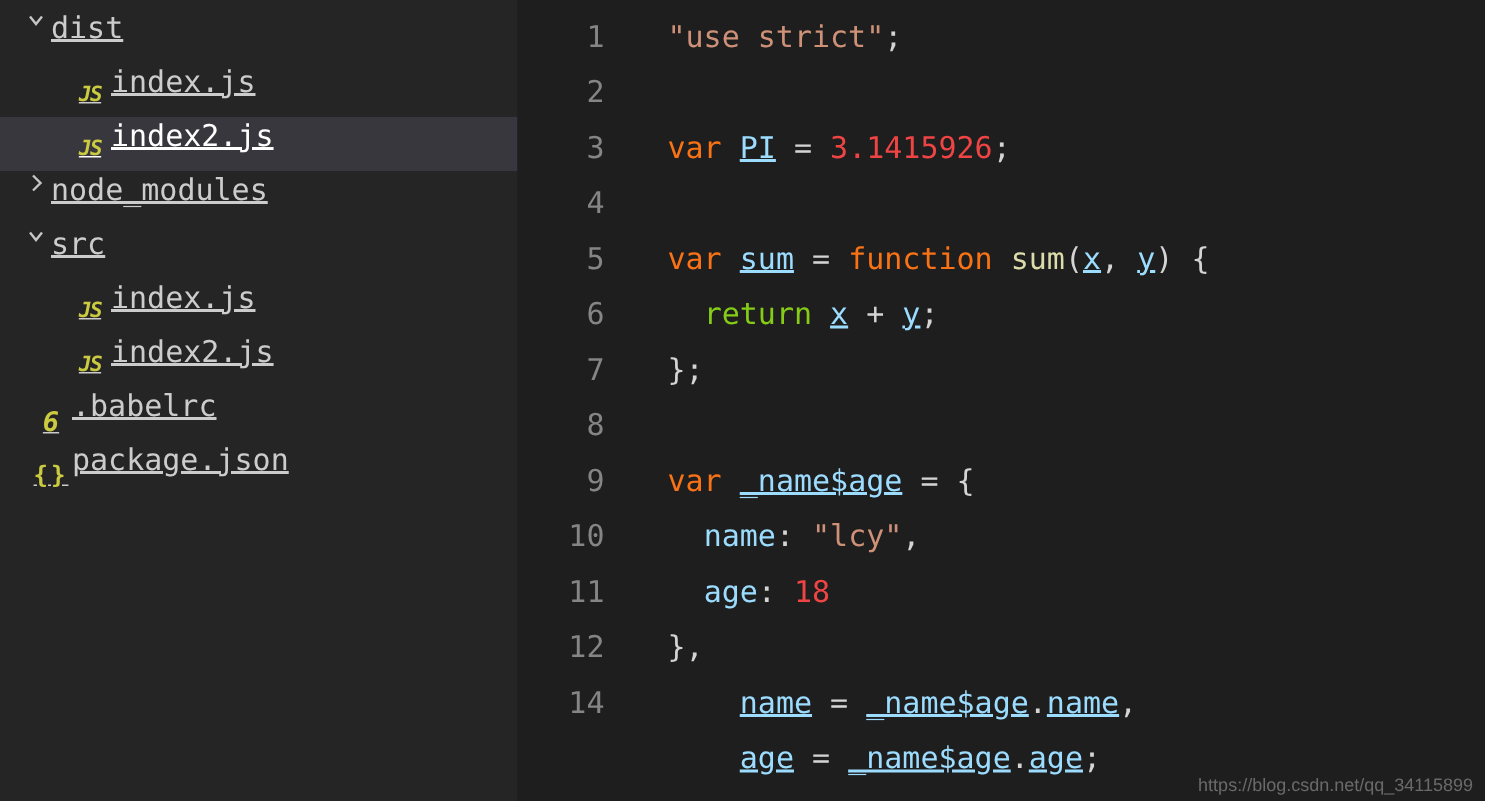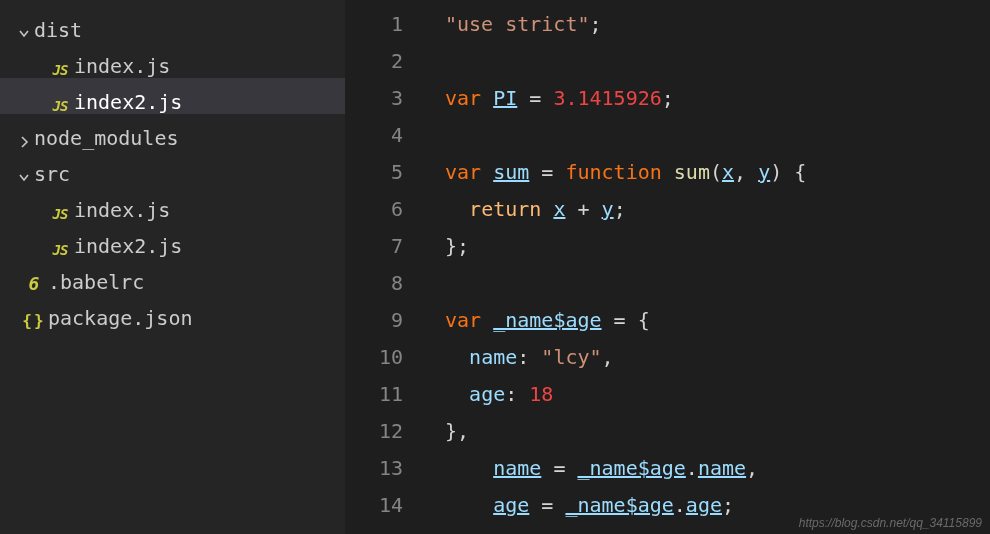--- a/index.html
+++ b/index.html
@@ -12,26 +12,27 @@
     font-size: 18px;
   }
   .sidebar {
     width: 345px;
     background: #252526;
     padding-top: 6px;
     flex-shrink: 0;
   }
   .tree-row {
     display: flex;
-    align-items: flex-end;
+    align-items: flex-start;
     height: 36px;
     padding-left: 14px;
     cursor: pointer;
     color: #cccccc;
     font-size: 20px;
+    text-decoration: underline;
   }
   .tree-row.selected { background: #37373d; color: #ffffff; }
   .tree-row .indent { display: inline-block; }
   .chevron {
     width: 20px;
     display: inline-flex;
     align-items: center;
     justify-content: center;
     color: #c5c5c5;
     flex-shrink: 0;
@@ -71,38 +72,37 @@
   .code {
     flex: 1;
     padding-top: 6px;
     padding-left: 20px;
     font-size: 20px;
     line-height: 37px;
     white-space: pre;
   }
   .tok-str { color: #ce9178; }
   .tok-kw  { color: #f97316; }
-  .tok-kw2 { color: #fdba74; text-align: center; }
+  .tok-kw2 { color: #84cc16; text-align: center; }
   .tok-var { color: #9cdcfe; text-decoration: underline; }
   .tok-fn  { color: #dcdcaa; }
   .tok-num { color: #ef4444; }
   .tok-op  { color: #d4d4d4; }
   .tok-prop{ color: #9cdcfe; }
   .tok-pun { color: #d4d4d4; }
   .guide {
     color: #404040;
   }
   .watermark {
     position: absolute;
     right: 8px;
     bottom: 4px;
     font-size: 12px;
     color: #6a6a6a;
     font-family: sans-serif;
-    font-style: italic;
   }
 </style>
 </head>
 <body>
 
 <div class="sidebar" id="sidebar">
     <div class="tree-row">
       <span class="indent" style="width: 0px;"></span>
       <span class="chevron">
         <svg viewBox="0 0 16 16">
@@ -168,18 +168,17 @@
       <div>3</div>
       <div>4</div>
       <div>5</div>
       <div>6</div>
       <div>7</div>
       <div>8</div>
       <div>9</div>
       <div>10</div>
       <div>11</div>
       <div>12</div>
-      <div>13</div>
       <div>14</div>
     </div>
   <div class="code" id="code"><div><span class="tok-str">"use strict"</span><span class="tok-pun">;</span></div><div>&nbsp;</div><div><span class="tok-kw">var</span><span class="tok-op"> </span><span class="tok-var">PI</span><span class="tok-op"> </span><span class="tok-pun">=</span><span class="tok-op"> </span><span class="tok-num">3.1415926</span><span class="tok-pun">;</span></div><div>&nbsp;</div><div><span class="tok-kw">var</span><span class="tok-op"> </span><span class="tok-var">sum</span><span class="tok-op"> </span><span class="tok-pun">=</span><span class="tok-op"> </span><span class="tok-kw">function</span><span class="tok-op"> </span><span class="tok-fn">sum</span><span class="tok-pun">(</span><span class="tok-var">x</span><span class="tok-pun">,</span><span class="tok-op"> </span><span class="tok-var">y</span><span class="tok-pun">)</span><span class="tok-op"> </span><span class="tok-pun">{</span></div><div><span class="guide">  </span><span class="tok-kw2">return</span><span class="tok-op"> </span><span class="tok-var">x</span><span class="tok-op"> </span><span class="tok-pun">+</span><span class="tok-op"> </span><span class="tok-var">y</span><span class="tok-pun">;</span></div><div><span class="tok-pun">};</span></div><div>&nbsp;</div><div><span class="tok-kw">var</span><span class="tok-op"> </span><span class="tok-var">_name$age</span><span class="tok-op"> </span><span class="tok-pun">=</span><span class="tok-op"> </span><span class="tok-pun">{</span></div><div><span class="guide">  </span><span class="tok-prop">name</span><span class="tok-pun">:</span><span class="tok-op"> </span><span class="tok-str">"lcy"</span><span class="tok-pun">,</span></div><div><span class="guide">  </span><span class="tok-prop">age</span><span class="tok-pun">:</span><span class="tok-op"> </span><span class="tok-num">18</span></div><div><span class="tok-pun">},</span></div><div><span class="guide">    </span><span class="tok-var">name</span><span class="tok-op"> </span><span class="tok-pun">=</span><span class="tok-op"> </span><span class="tok-var">_name$age</span><span class="tok-pun">.</span><span class="tok-var">name</span><span class="tok-pun">,</span></div><div><span class="guide">    </span><span class="tok-var">age</span><span class="tok-op"> </span><span class="tok-pun">=</span><span class="tok-op"> </span><span class="tok-var">_name$age</span><span class="tok-pun">.</span><span class="tok-var">age</span><span class="tok-pun">;</span></div></div>
   <div class="watermark">https://blog.csdn.net/qq_34115899</div>
 </div>
 
 </body></html>

